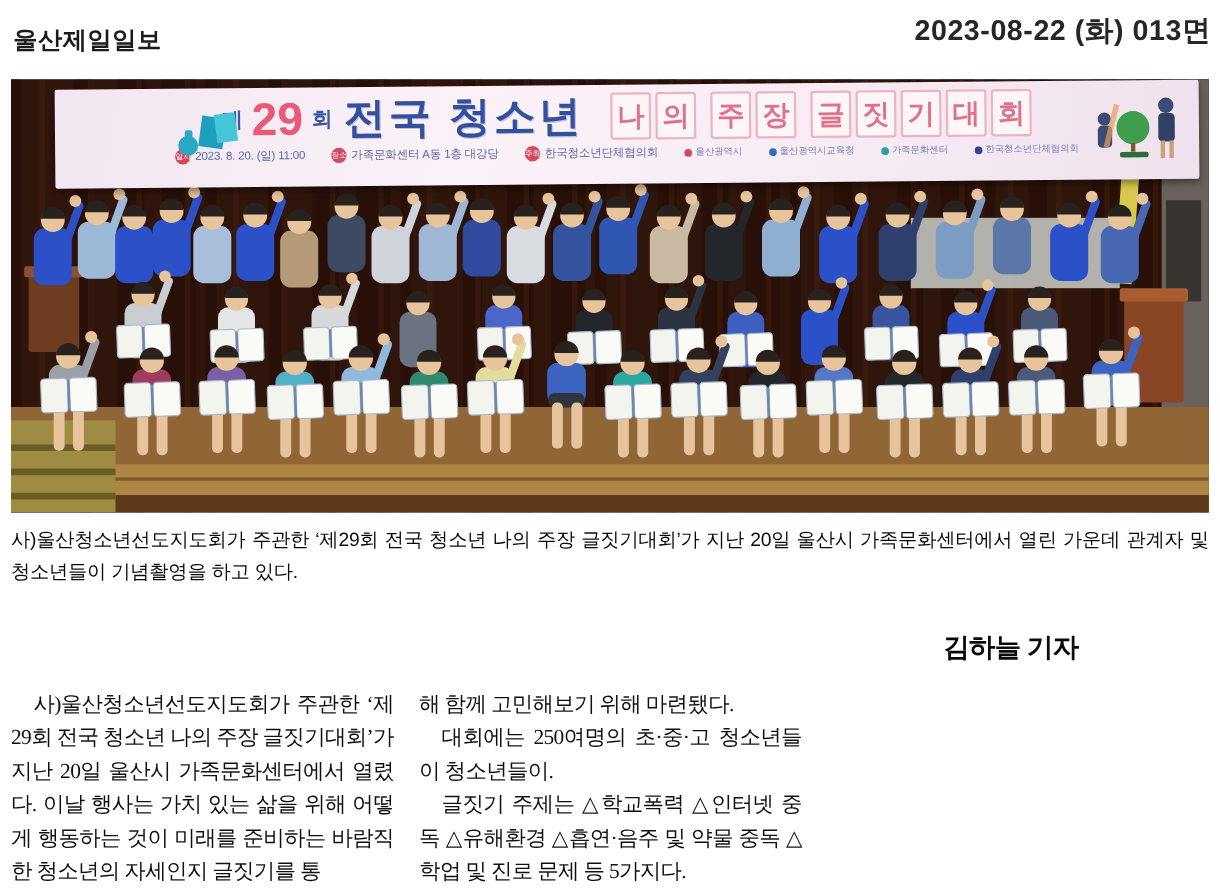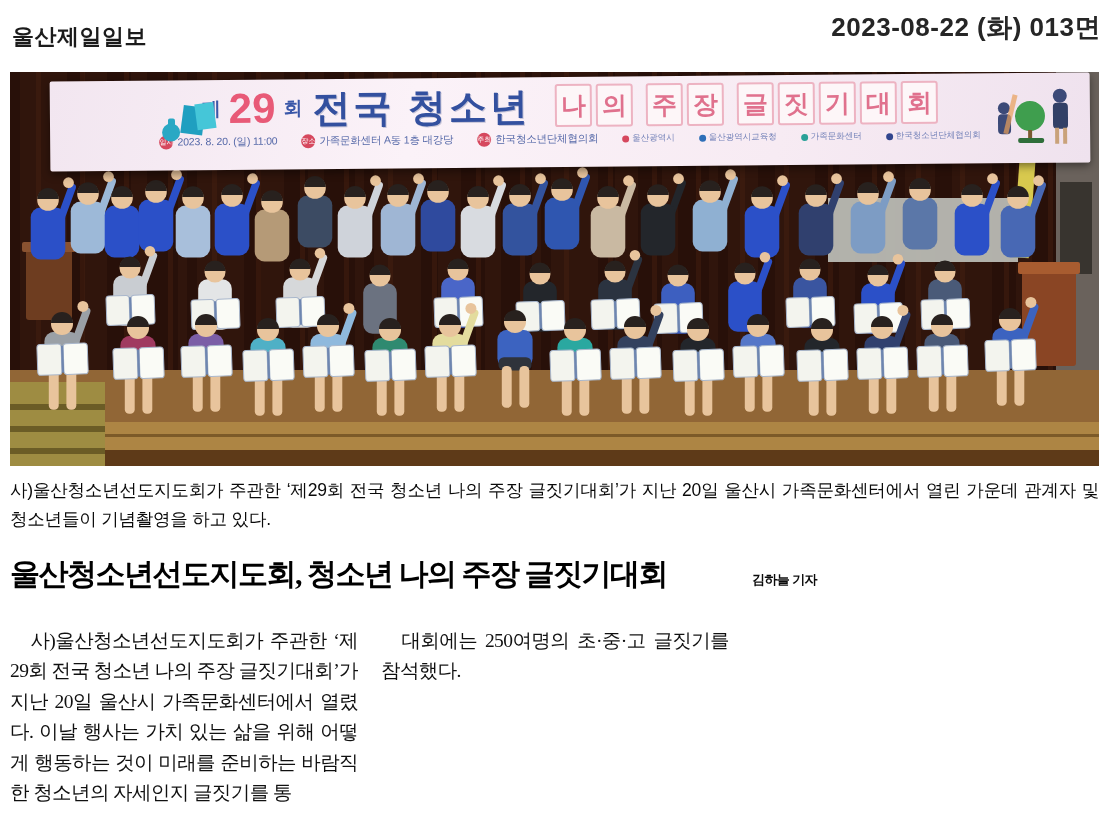--- a/index.html
+++ b/index.html
@@ -48,21 +48,21 @@
   .article{position:absolute;left:10px;top:552px;width:1089px;height:261px;}
   .headline{position:absolute;left:0;top:4px;width:724px;font-size:30px;font-weight:bold;color:#000;
     letter-spacing:-1.5px;line-height:1.2;}
   .col{position:absolute;width:348px;font-size:19.5px;line-height:1.56;color:#101010;
     text-align:justify;word-break:break-all;letter-spacing:-.6px;}
   .col p{margin:0;text-indent:1.05em;}
   .col p.flush{text-indent:0;}
   .col1{left:0;top:74px;}
   .col2{left:371px;top:74px;}
   .col3{left:742px;top:6px;}
-  .byline{margin-top:12px;text-align:left;font-weight:bold;font-size:13px;
+  .byline{margin-top:12px;text-align:center;font-weight:bold;font-size:24px;
     font-family:"Liberation Sans","DejaVu Sans",sans-serif;color:#0a0a0a;padding-right:14px;}
 </style>
 </head>
 <body>
 
 <div class="hdr">
   <div class="masthead">울산제일일보</div>
   <div class="datepage">2023-08-22 (화) 013면</div>
 </div>
 
@@ -754,25 +754,26 @@
       <rect x="71" y="46" width="4" height="16" fill="#c9a27a"></rect>
       <rect x="79" y="46" width="4" height="16" fill="#c9a27a"></rect>
       <rect x="24" y="12" width="5" height="40" fill="#e8a05a" opacity=".7" transform="rotate(14 26 32)"></rect>
     </svg>
   </div>
 </div>
 
 <div class="caption">사)울산청소년선도지도회가 주관한 ‘제29회 전국 청소년 나의 주장 글짓기대회’가 지난 20일 울산시 가족문화센터에서 열린 가운데 관계자 및 청소년들이 기념촬영을 하고 있다.</div>
 
 <div class="article">
-  <div class="headline">울산청소년선도지도회, 청소년 나의 주장 글짓기대회</div>
   <div class="col col1">
       <p>사)울산청소년선도지도회가 주관한 ‘제29회 전국 청소년 나의 주장 글짓기대회’가 지난 20일 울산시 가족문화센터에서 열렸다. 이날 행사는 가치 있는 삶을 위해 어떻게 행동하는 것이 미래를 준비하는 바람직한 청소년의 자세인지 글짓기를 통</p>
     </div>
   <div class="col col2">
-      <p>대회에는 250여명의 초·중·고 글짓기를 참석했다.</p>
+      <p class="flush">해 함께 고민해보기 위해 마련됐다.</p>
+      <p>대회에는 250여명의 초·중·고 청소년들이 청소년들이.</p>
+      <p>글짓기 주제는 △학교폭력 △인터넷 중독 △유해환경 △흡연·음주 및 약물 중독 △학업 및 진로 문제 등 5가지다.</p>
     </div>
   <div class="col col3">
     <div id="col3paras">
       </div>
     <div class="byline">김하늘 기자</div>
   </div>
 </div>
 
 </body></html>

